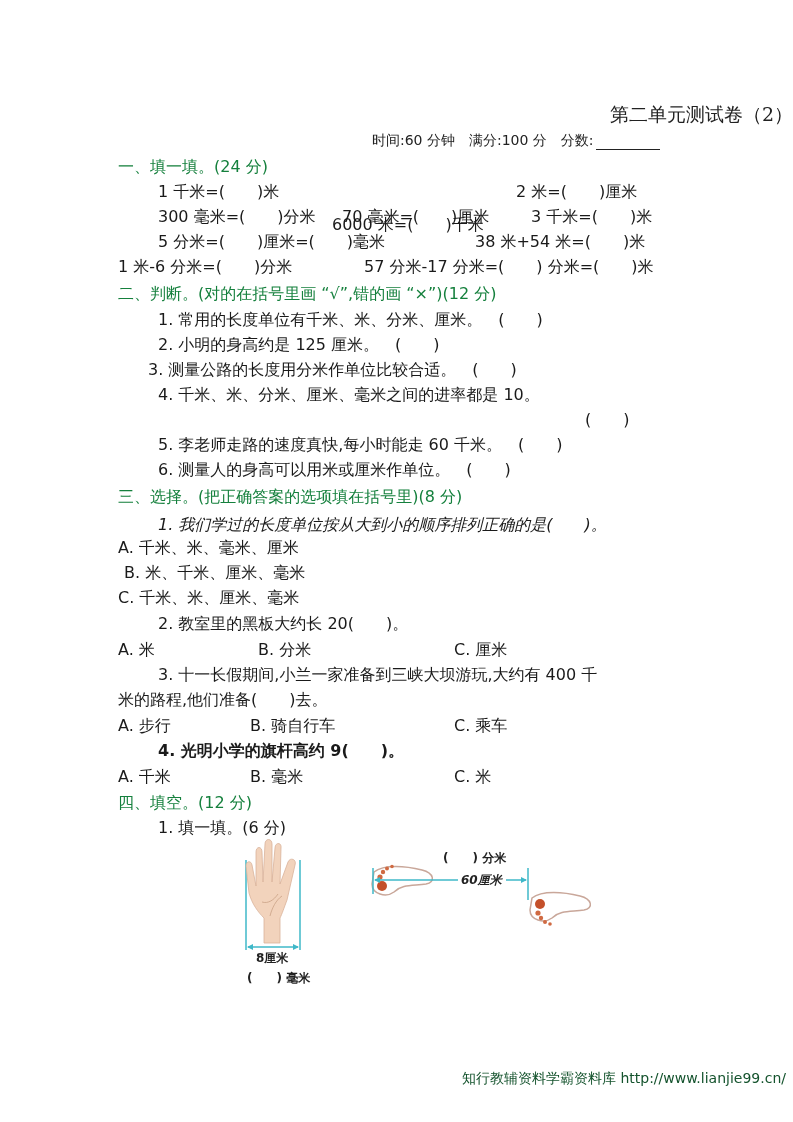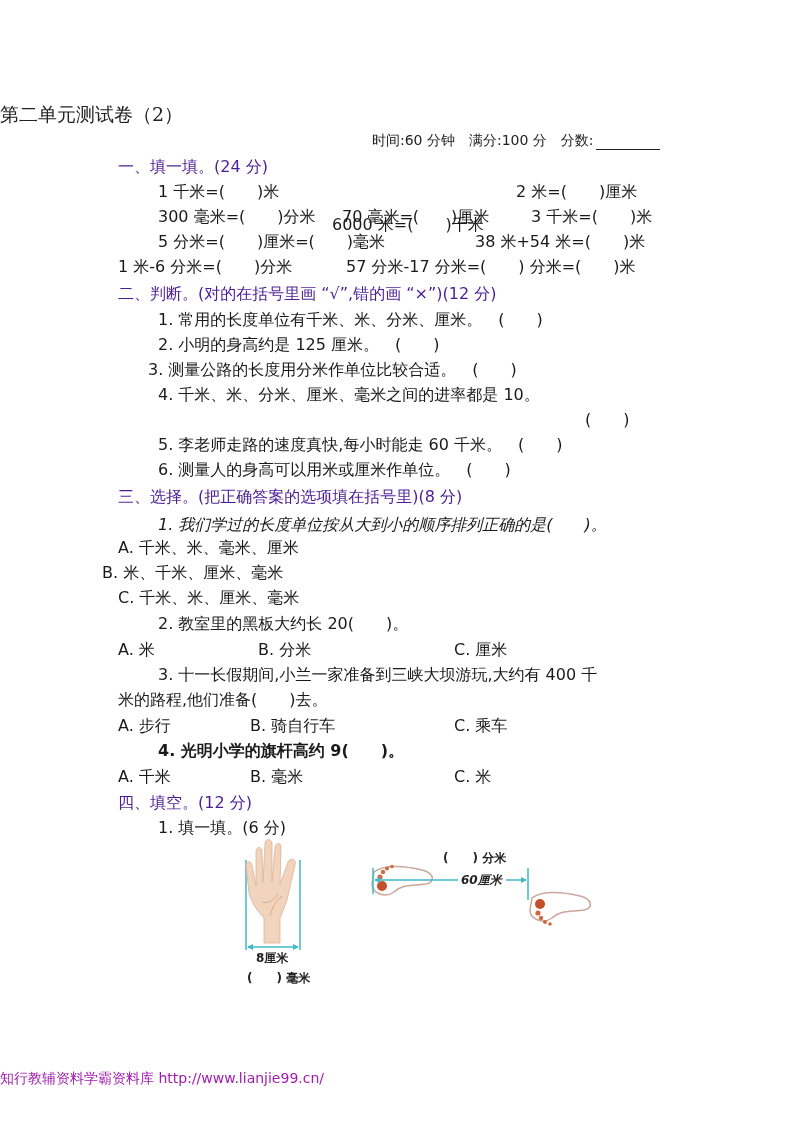--- a/index.html
+++ b/index.html
@@ -3,30 +3,30 @@
 <meta charset="utf-8">
 <style>
   html, body { margin: 0; padding: 0; background: #ffffff; }
   body {
     width: 793px; height: 1122px; position: relative; overflow: hidden;
     font-family: "DejaVu Sans", "Liberation Sans", sans-serif;
     color: #1a1a1a;
   }
   .abs { position: absolute; white-space: nowrap; }
   .title {
-    left: 0; width: 793px; top: 102px; text-align: left;
+    left: 0; width: 793px; top: 102px; text-align: right;
     font-family: "DejaVu Serif", "Liberation Serif", serif;
     font-size: 19px; color: #222;
   }
   .meta { top: 132px; left: 372px; font-size: 14px; color: #222; }
   .meta .blank { display: inline-block; width: 64px; border-bottom: 1px solid #222; height: 14px; vertical-align: bottom; margin-left: 2px; }
-  .sec { font-size: 16px; color: #4c1d95; }
+  .sec { font-size: 16px; color: #15803d; }
   .line { font-size: 16px; color: #1a1a1a; }
   .figure-label { font-family: "DejaVu Sans", sans-serif; font-weight: bold; font-size: 12px; color: #222; }
-  .footer { left: 0; width: 786px; top: 1070px; text-align: left; font-size: 14px; color: #a21caf; }
+  .footer { left: 0; width: 786px; top: 1070px; text-align: right; font-size: 14px; color: #14532d; }
   svg { position: absolute; }
 </style>
 </head>
 <body>
 
 <div class="abs title">第二单元测试卷（2）</div>
 <div class="abs meta">
   <span>时间:60 分钟　满分:100 分　分数:</span><span class="blank"></span>
 </div>
 
@@ -36,35 +36,35 @@
 <div class="abs line" style="left:516px; top:182px;">2 米=(　　)厘米</div>
 
 <div class="abs line" style="left:158px; top:207px;">300 毫米=(　　)分米</div>
 <div class="abs line" style="left:342px; top:207px;">70 毫米=(　　)厘米</div>
 <div class="abs line" style="left:531px; top:207px;">3 千米=(　　)米</div>
 
 <div class="abs line" style="left:158px; top:232px;">5 分米=(　　)厘米=(　　)毫米</div>
 <div class="abs line" style="left:475px; top:232px;">38 米+54 米=(　　)米</div>
 
 <div class="abs line" style="left:118px; top:257px;">1 米-6 分米=(　　)分米</div>
-<div class="abs line" style="left:346px; top:257px;">57 分米-17 分米=(　　) 分米=(　　)米</div>
+<div class="abs line" style="left:364px; top:257px;">57 分米-17 分米=(　　) 分米=(　　)米</div>
 
 <div class="abs sec" style="left:118px; top:284px;">二、判断。(对的在括号里画 “√”,错的画 “×”)(12 分)</div>
 <div class="abs line" style="left:158px; top:310px;">1.  常用的长度单位有千米、米、分米、厘米。　(　　)</div>
 <div class="abs line" style="left:158px; top:335px;">2.  小明的身高约是 125 厘米。　(　　)</div>
 <div class="abs line" style="left:148px; top:360px;">3.  测量公路的长度用分米作单位比较合适。　(　　)</div>
 <div class="abs line" style="left:158px; top:385px;">4.  千米、米、分米、厘米、毫米之间的进率都是 10。</div>
 <div class="abs line" style="left:585px; top:410px;">(　　)</div>
 <div class="abs line" style="left:158px; top:435px;">5.  李老师走路的速度真快,每小时能走 60 千米。　(　　)</div>
 <div class="abs line" style="left:158px; top:460px;">6.  测量人的身高可以用米或厘米作单位。　(　　)</div>
 
 <div class="abs sec" style="left:118px; top:487px;">三、选择。(把正确答案的选项填在括号里)(8 分)</div>
 <div class="abs line" style="left:158px; top:515px;font-style:italic;">1.  我们学过的长度单位按从大到小的顺序排列正确的是(　　)。</div>
 <div class="abs line" style="left:118px; top:538px;">A.  千米、米、毫米、厘米</div>
-<div class="abs line" style="left:102px; top:563px;">B.  米、千米、厘米、毫米</div>
+<div class="abs line" style="left:124px; top:563px;">B.  米、千米、厘米、毫米</div>
 <div class="abs line" style="left:118px; top:588px;">C.  千米、米、厘米、毫米</div>
 
 <div class="abs line" style="left:158px; top:614px;">2.  教室里的黑板大约长 20(　　)。</div>
 <div class="abs line" style="left:118px; top:640px;">A.  米</div>
 <div class="abs line" style="left:258px; top:640px;">B.  分米</div>
 <div class="abs line" style="left:454px; top:640px;">C.  厘米</div>
 
 <div class="abs line" style="left:158px; top:665px;">3.  十一长假期间,小兰一家准备到三峡大坝游玩,大约有 400 千</div>
 <div class="abs line" style="left:118px; top:690px;">米的路程,他们准备(　　)去。</div>
 <div class="abs line" style="left:118px; top:716px;">A.  步行</div>

